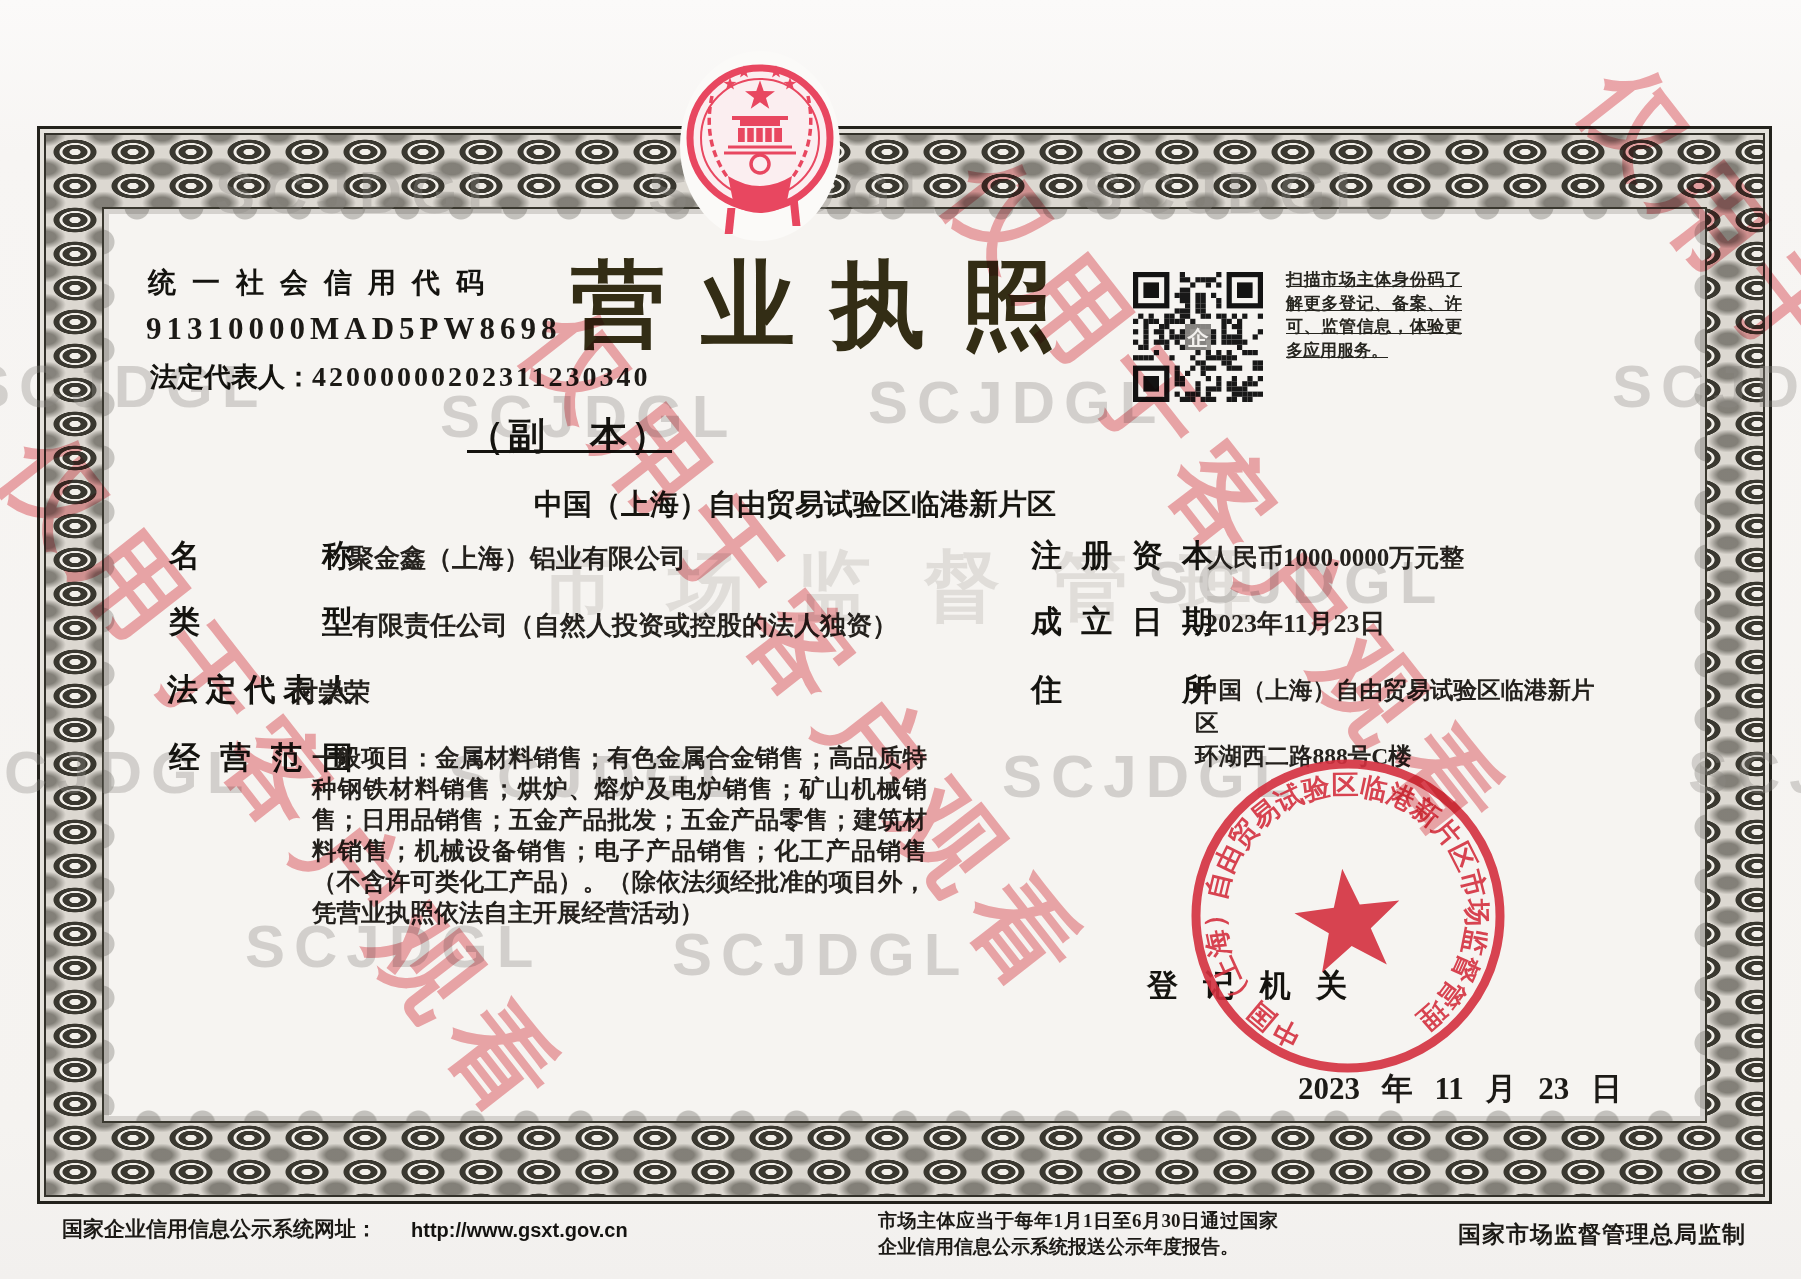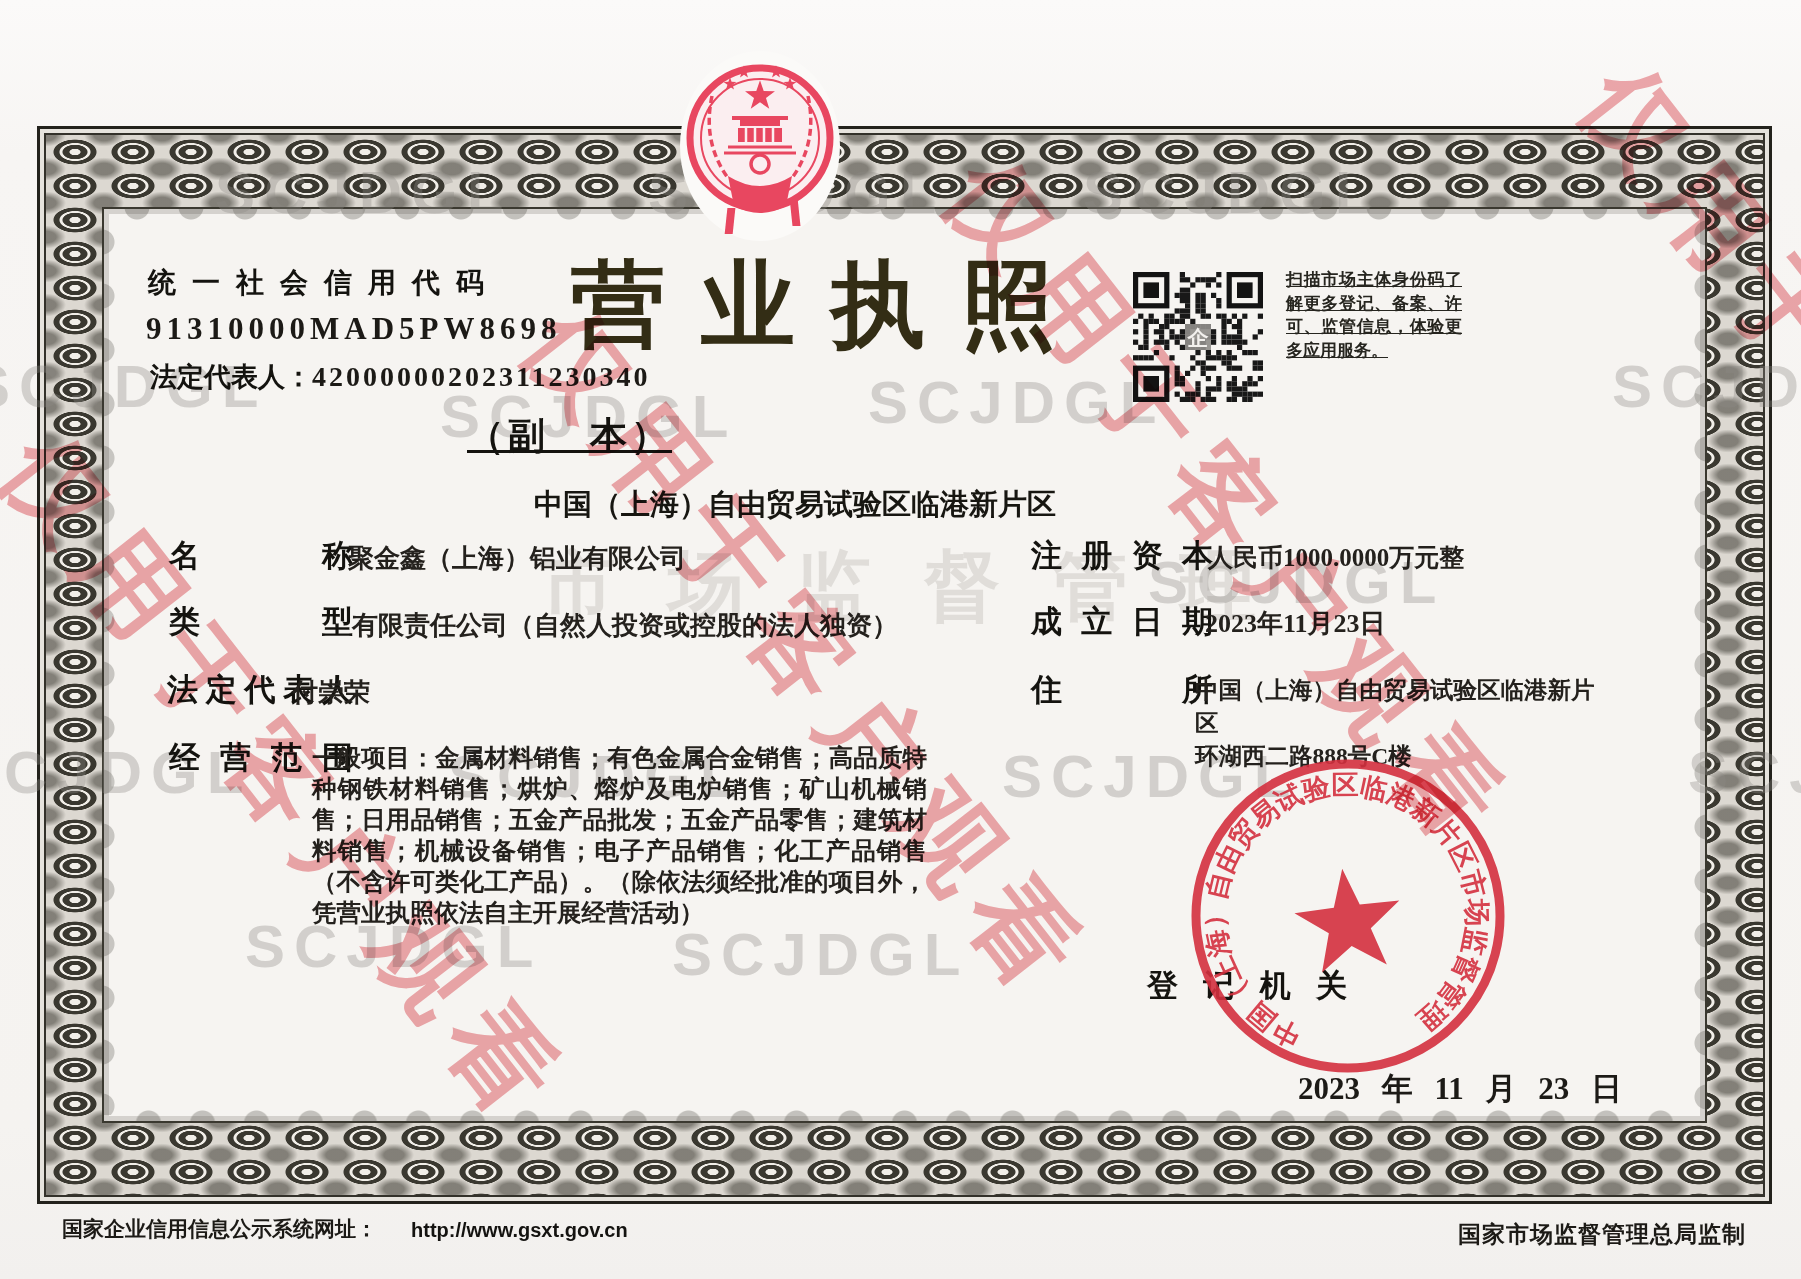--- a/index.html
+++ b/index.html
@@ -413,20 +413,21 @@
       <path d="M50,126 Q82,146 114,126 L108,156 Q82,170 56,156 Z" stroke="none"></path>
       <rect x="66" y="158" width="8" height="26" stroke="none" transform="skewX(-6)"></rect>
       <rect x="96" y="150" width="8" height="26" stroke="none" transform="skewX(6)"></rect>
     </g>
   </svg>
 
   <div class="abs foot-left">
     <span class="lab">国家企业信用信息公示系统网址：</span>
     <span class="url">http://www.gsxt.gov.cn</span>
   </div>
+  <div class="abs foot-center">市场主体应当于每年1月1日至6月30日通过国家企业信用信息公示系统报送公示年度报告。</div>
   <div class="abs foot-right">国家市场监督管理总局监制</div>
 
   <span class="wm-red" style="left:600px;top:282px">仅用于客户观看</span>
   <span class="wm-red" style="left:1022px;top:132px">仅用于客户观看</span>
   <span class="wm-red" style="left:78px;top:408px">仅用于客户观看</span>
   <span class="wm-red" style="left:1658px;top:40px">仅用于客户观看</span>
 
 </div>
 
 </body></html>

